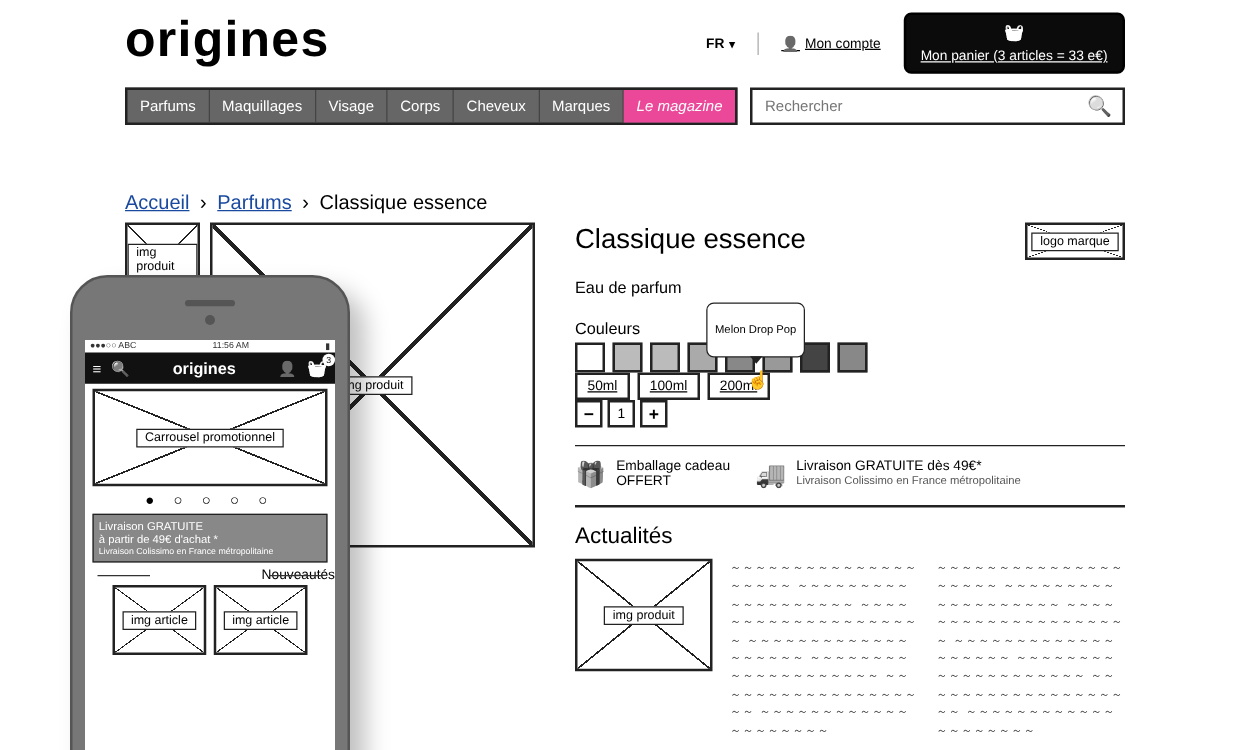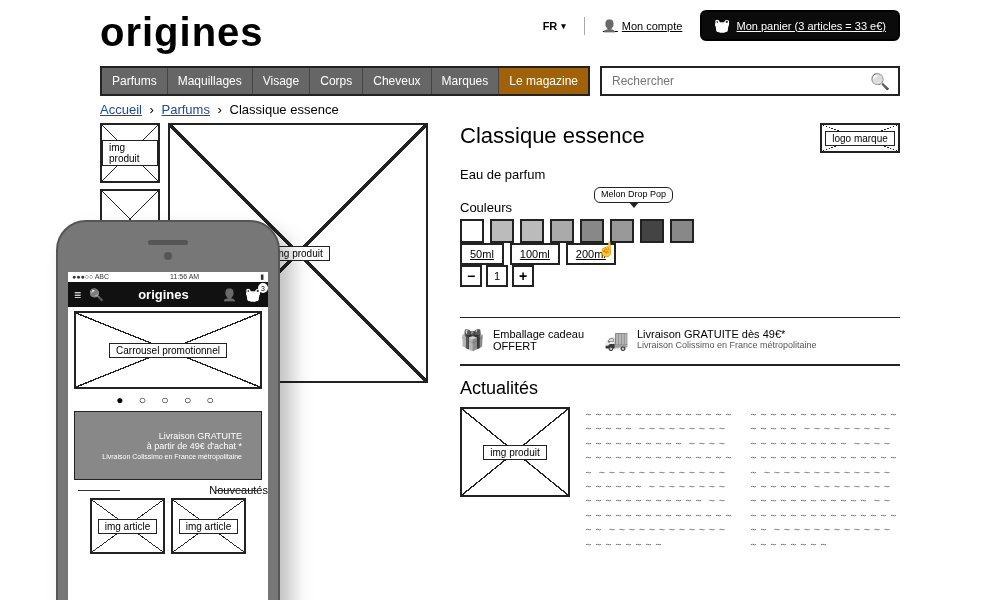--- a/index.html
+++ b/index.html
@@ -6,35 +6,35 @@
   body { width: 1000px; height: 600px; background: #fff; overflow: hidden; position: relative; }
 
   
   .top-bar { display: flex; justify-content: space-between; align-items: flex-start; padding: 10px 100px 5px 100px; }
   .logo { font-size: 40px; font-weight: bold; letter-spacing: 1px; }
   .top-right { display: flex; align-items: center; gap: 18px; font-size: 11px; }
   .lang { display: flex; align-items: center; gap: 2px; font-weight: bold; }
   .chev::after { content: "▾"; font-size: 9px; margin-left: 2px; }
   .divider { width: 1px; height: 18px; background: #aaa; }
   .account { display: flex; align-items: center; gap: 4px; text-decoration: underline; }
-  .cart-btn { background: #0b0b0b; color: #fff; padding: 6px 12px; border-radius: 6px; display: flex; align-items: center; gap: 6px; border: 2px solid #000; }
+  .cart-btn { background: #0b0b0b; color: #fff; padding: 6px 12px; border-radius: 6px; display: flex; align-items: center; gap: 6px; border: 2px solid #000; flex-direction: column; }
   .cart-btn span.txt { text-decoration: underline; }
 
   
   .nav-row { display: flex; gap: 10px; padding: 0 100px; margin-top: 6px; }
   .nav { display: flex; background: #666; border: 2px solid #222; }
   .nav-item { color: #fff; font-size: 12px; padding: 6px 10px; border-right: 1px solid #444; cursor: pointer; }
   .nav-item:last-child { border-right: none; }
-  .nav-item.active { background: #a16207; }
+  .nav-item.active { background: #ec4899; font-style: italic; }
   .search { flex: 1; border: 2px solid #222; display: flex; align-items: center; padding: 0 8px 0 10px; }
   .search input { border: none; outline: none; flex: 1; font-size: 12px; font-family: inherit; }
   .search .mag { font-size: 16px; font-weight: bold; }
 
   
-  .crumbs { padding: 6px 100px; font-size: 13px; }
+  .crumbs { padding: 6px 100px; font-size: 16px; margin-top: 48px; }
   .crumbs a { color: #1a4aa0; text-decoration: underline; }
   .crumbs .sep::after { content: "›"; margin: 0 4px; }
 
   
   .main { display: flex; gap: 20px; padding: 0 100px; }
   .left-col { width: 340px; position: relative; }
   .right-col { flex: 1; }
 
   
   .ph { border: 2px solid #222; background: #fff; position: relative; display: flex; align-items: center; justify-content: center; }
@@ -48,37 +48,37 @@
 
   
   .prod-head { display: flex; justify-content: space-between; align-items: flex-start; }
   .prod-title { font-size: 22px; }
   .prod-sub { font-size: 13px; margin-top: 18px; }
   .brand-logo { width: 80px; height: 30px; }
 
   .section-label { font-size: 13px; margin: 10px 0 4px 0; }
   .swatches { display: flex; gap: 6px; align-items: center; position: relative; }
   .swatch { width: 24px; height: 24px; border: 2px solid #222; cursor: pointer; }
-  .tooltip { position: absolute; top: -32px; left: 134px; background: #fff; border: 1.5px solid #222; border-radius: 6px; font-size: 9px; padding: 2px 6px; text-align: center; line-height: 1.1; z-index: 5; }
+  .tooltip { position: absolute; top: -32px; left: 105px; background: #fff; border: 1.5px solid #222; border-radius: 6px; font-size: 9px; padding: 16px 6px; text-align: center; line-height: 1.1; z-index: 5; }
   .tooltip::after { content: ""; position: absolute; bottom: -6px; left: 50%; transform: translateX(-50%); width: 0; height: 0; border-left: 5px solid transparent; border-right: 5px solid transparent; border-top: 6px solid #222; }
   .cursor-hand { position: absolute; top: 22px; left: 138px; font-size: 14px; z-index: 4; }
 
   .sizes { display: flex; gap: 6px; text-decoration: underline; }
   .size { border: 2px solid #222; padding: 3px 8px; font-size: 11px; cursor: pointer; }
 
   .qty-row { display: flex; align-items: center; gap: 4px; }
   .qty-btn { width: 22px; height: 22px; border: 2px solid #222; background: #fff; font-weight: bold; cursor: pointer; display: flex; align-items: center; justify-content: center; font-size: 14px; }
   .qty-val { width: 22px; height: 22px; border: 2px solid #222; text-align: center; font-size: 11px; display: flex; align-items: center; justify-content: center; }
 
   .opts-purchase { display: flex; gap: 20px; align-items: flex-start; }
   .purchase-box { border: 2px solid #222; width: 180px; padding: 10px; text-align: center; }
   .price { font-size: 22px; font-weight: bold; }
   .add-btn { background: #555; color: #fff; border: 2px solid #222; width: 100%; padding: 6px 0; font-size: 11px; margin-top: 8px; cursor: pointer; }
 
-  .benefits { display: flex; gap: 20px; margin-top: 30px; padding-top: 10px; border-top: 1.5px solid #222; font-size: 11px; }
+  .benefits { display: flex; gap: 20px; margin-top: 14px; padding-top: 10px; border-top: 1.5px solid #222; font-size: 11px; }
   .benefit { display: flex; gap: 8px; align-items: flex-start; }
   .benefit .ico { font-size: 20px; }
   .benefit .sub { font-size: 9px; color: #555; }
 
   hr.sketch { border: none; border-top: 2px solid #222; margin: 12px 0; }
   .news-title { font-size: 18px; margin-bottom: 8px; }
   .news { display: flex; gap: 14px; }
   .squiggle { flex: 1; font-size: 9px; line-height: 1.6; color: #333; word-break: break-all; letter-spacing: 1px; }
 
   
@@ -87,21 +87,21 @@
   .phone::after { content: ""; position: absolute; top: 30px; left: 50%; transform: translateX(-50%); width: 8px; height: 8px; background: #555; border-radius: 50%; }
   .phone-screen { background: #fff; width: 100%; height: 100%; overflow: hidden; }
   .p-status { background: #fff; font-size: 7px; padding: 1px 4px; display: flex; justify-content: space-between; color: #333; }
   .p-header { background: #111; color: #fff; display: flex; align-items: center; justify-content: space-between; padding: 5px 6px; }
   .p-header .p-logo { font-size: 13px; font-weight: bold; }
   .p-header .p-icons { display: flex; gap: 8px; font-size: 12px; align-items: center; }
   .p-header .p-icons .badge { position: relative; }
   .p-header .p-icons .badge::after { content: attr(data-count); position: absolute; top: -4px; right: -6px; background: #fff; color: #000; font-size: 7px; border-radius: 50%; width: 10px; height: 10px; display: flex; align-items: center; justify-content: center; }
   .p-car { margin: 4px 6px; height: 78px; }
   .p-dots { text-align: center; font-size: 12px; letter-spacing: 6px; margin: 2px 0; }
-  .p-ship { margin: 4px 6px; background: #888; border: 1.5px solid #222; color: #fff; text-align: right; padding: 19px; font-size: 9px; }
+  .p-ship { margin: 4px 6px; background: #888; border: 1.5px solid #222; color: #fff; text-align: left; padding: 4px; font-size: 9px; }
   .p-ship .sm { font-size: 7px; display: block; margin-top: 2px; }
   .p-sect { text-align: right; font-size: 11px; margin: 4px 0 2px 0; position: relative; }
   .p-sect::before, .p-sect::after { content: ""; position: absolute; top: 50%; width: 42px; border-top: 1px solid #333; }
   .p-sect::before { left: 10px; } .p-sect::after { right: 10px; }
   .p-row { display: flex; gap: 6px; padding: 0 22px; }
 
   .user-ico::before { content: "👤"; filter: grayscale(1); font-size: 12px; }
   .basket-ico::before { content: "🧺"; filter: grayscale(1) brightness(2); font-size: 13px; }
   .gift-ico::before { content: "🎁"; filter: grayscale(1); }
   .truck-ico::before { content: "🚚"; filter: grayscale(1); }

